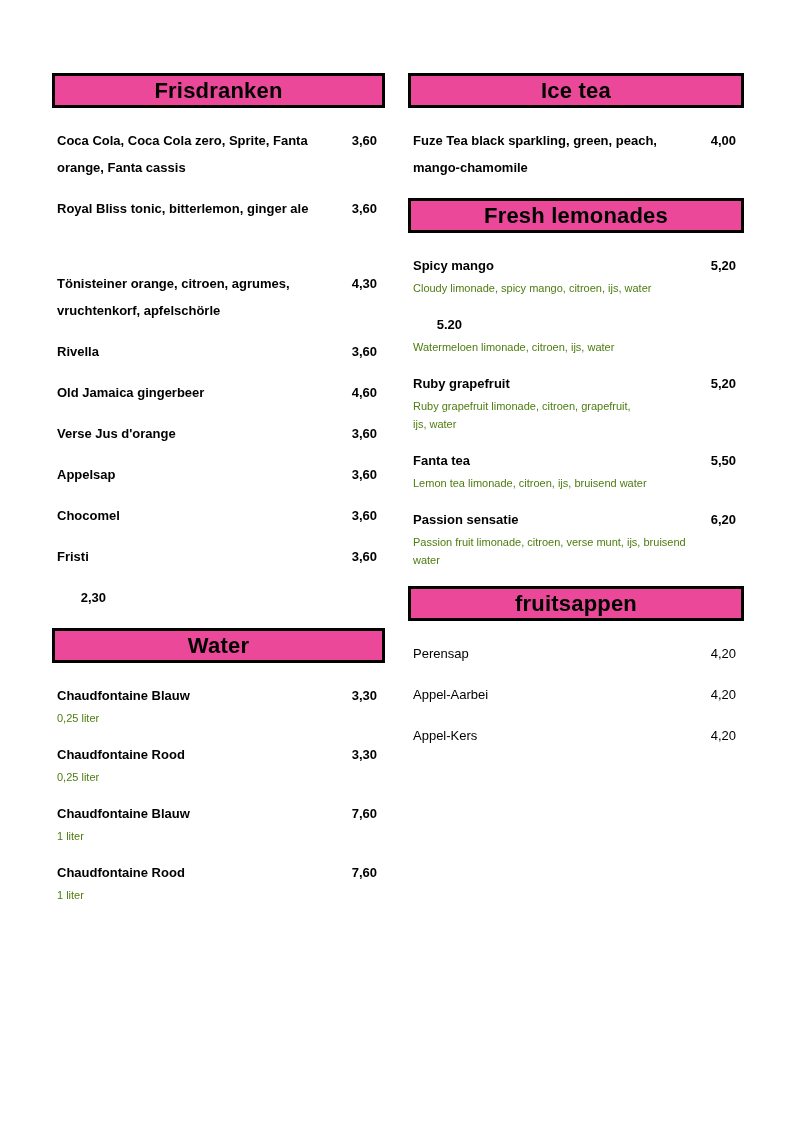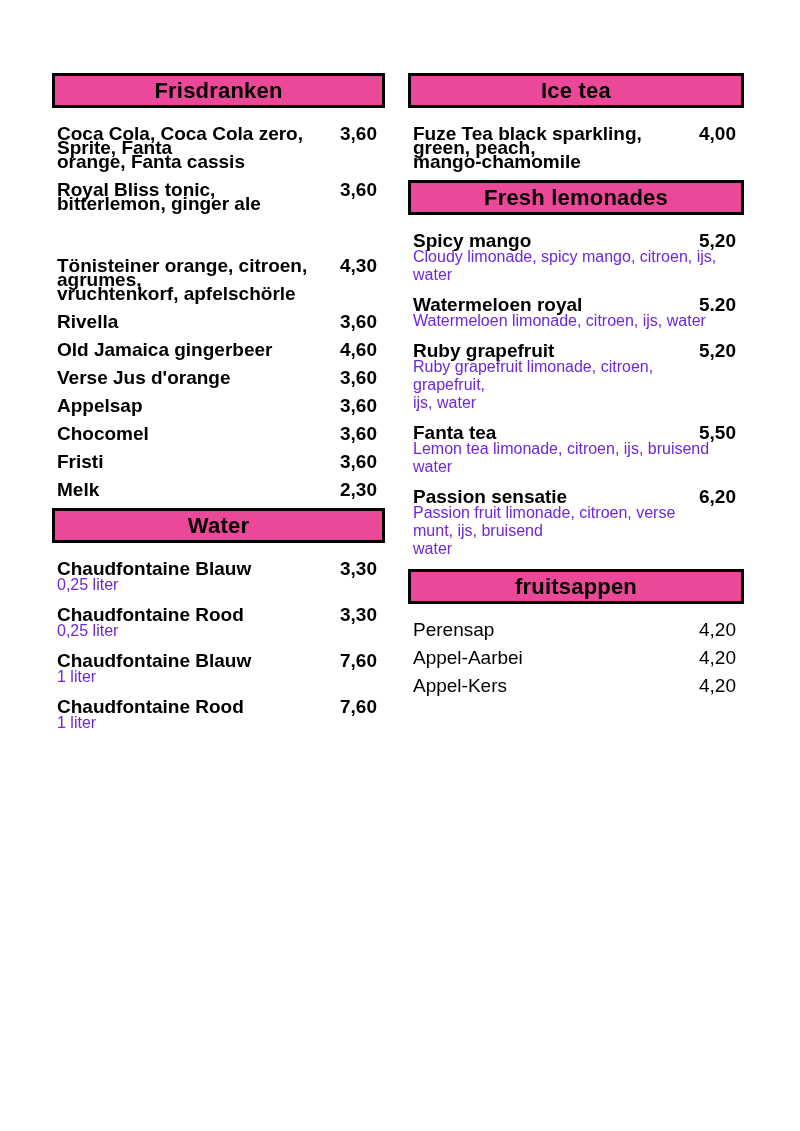--- a/index.html
+++ b/index.html
@@ -15,21 +15,21 @@
   }
   .columns {
     display: flex;
     gap: 23px;
     padding: 73px 56px 0 52px;
   }
   .column { display: flex; flex-direction: column; }
   .column-left  { width: 333px; flex: 0 0 333px; }
   .column-right { width: 336px; flex: 0 0 336px; }
 
-  .section + .section { margin-top: 11px; }
+  .section + .section { margin-top: 17px; }
 
   .section-header {
     border: 3px solid #000000;
     height: 35px;
     display: flex;
     align-items: center;
     justify-content: center;
     margin-bottom: 19px;
     background: #ec4899;
   }
@@ -42,42 +42,42 @@
   }
 
   .item { margin-bottom: 14px; }
   .items .item:last-child { margin-bottom: 0; }
   
   .column-left .section:nth-child(1) .item:nth-child(2) { margin-bottom: 48px; }
 
   .item-main {
     display: flex;
     align-items: flex-start;
-    line-height: 14px;
-    font-size: 19px;
+    line-height: 27px;
+    font-size: 13px;
     font-weight: 700;
   }
   .item-name {
     flex: 1 1 auto;
     padding-left: 5px;
     white-space: pre-line;
   }
   .item-price {
     flex: 0 0 62px;
     text-align: right;
     padding-right: 8px;
   }
   .item-desc {
-    font-size: 16px;
+    font-size: 11px;
     font-weight: 400;
     line-height: 18px;
     padding-left: 5px;
     max-width: 310px;
     white-space: pre-line;
-    color: #6d28d9;
+    color: #4d7c0f;
   }
   .item-desc:empty { display: none; }
 
   .section[data-weight="regular"] .item-main { font-weight: 400; }
 </style>
 </head>
 <body>
 
 <div class="page">
   <div class="columns">
@@ -147,21 +147,20 @@
   </div>
             <div class="item">
     <div class="item-main">
       <span class="item-name">Fristi</span>
       <span class="item-price">3,60</span>
     </div>
 
   </div>
             <div class="item">
     <div class="item-main">
-      <span class="item-name">Melk</span>
       <span class="item-price">2,30</span>
     </div>
 
   </div>
           </div>
   </section>
         <section class="section" data-weight="bold">
     <div class="section-header">
       <h2 class="section-title">Water</h2>
     </div>
@@ -220,21 +219,20 @@
     <div class="items">
             <div class="item">
     <div class="item-main">
       <span class="item-name">Spicy mango</span>
       <span class="item-price">5,20</span>
     </div>
     <div class="item-desc">Cloudy limonade, spicy mango, citroen, ijs, water</div>
   </div>
             <div class="item">
     <div class="item-main">
-      <span class="item-name">Watermeloen royal</span>
       <span class="item-price">5.20</span>
     </div>
     <div class="item-desc">Watermeloen limonade, citroen, ijs, water</div>
   </div>
             <div class="item">
     <div class="item-main">
       <span class="item-name">Ruby grapefruit</span>
       <span class="item-price">5,20</span>
     </div>
     <div class="item-desc">Ruby grapefruit limonade, citroen, grapefruit,

